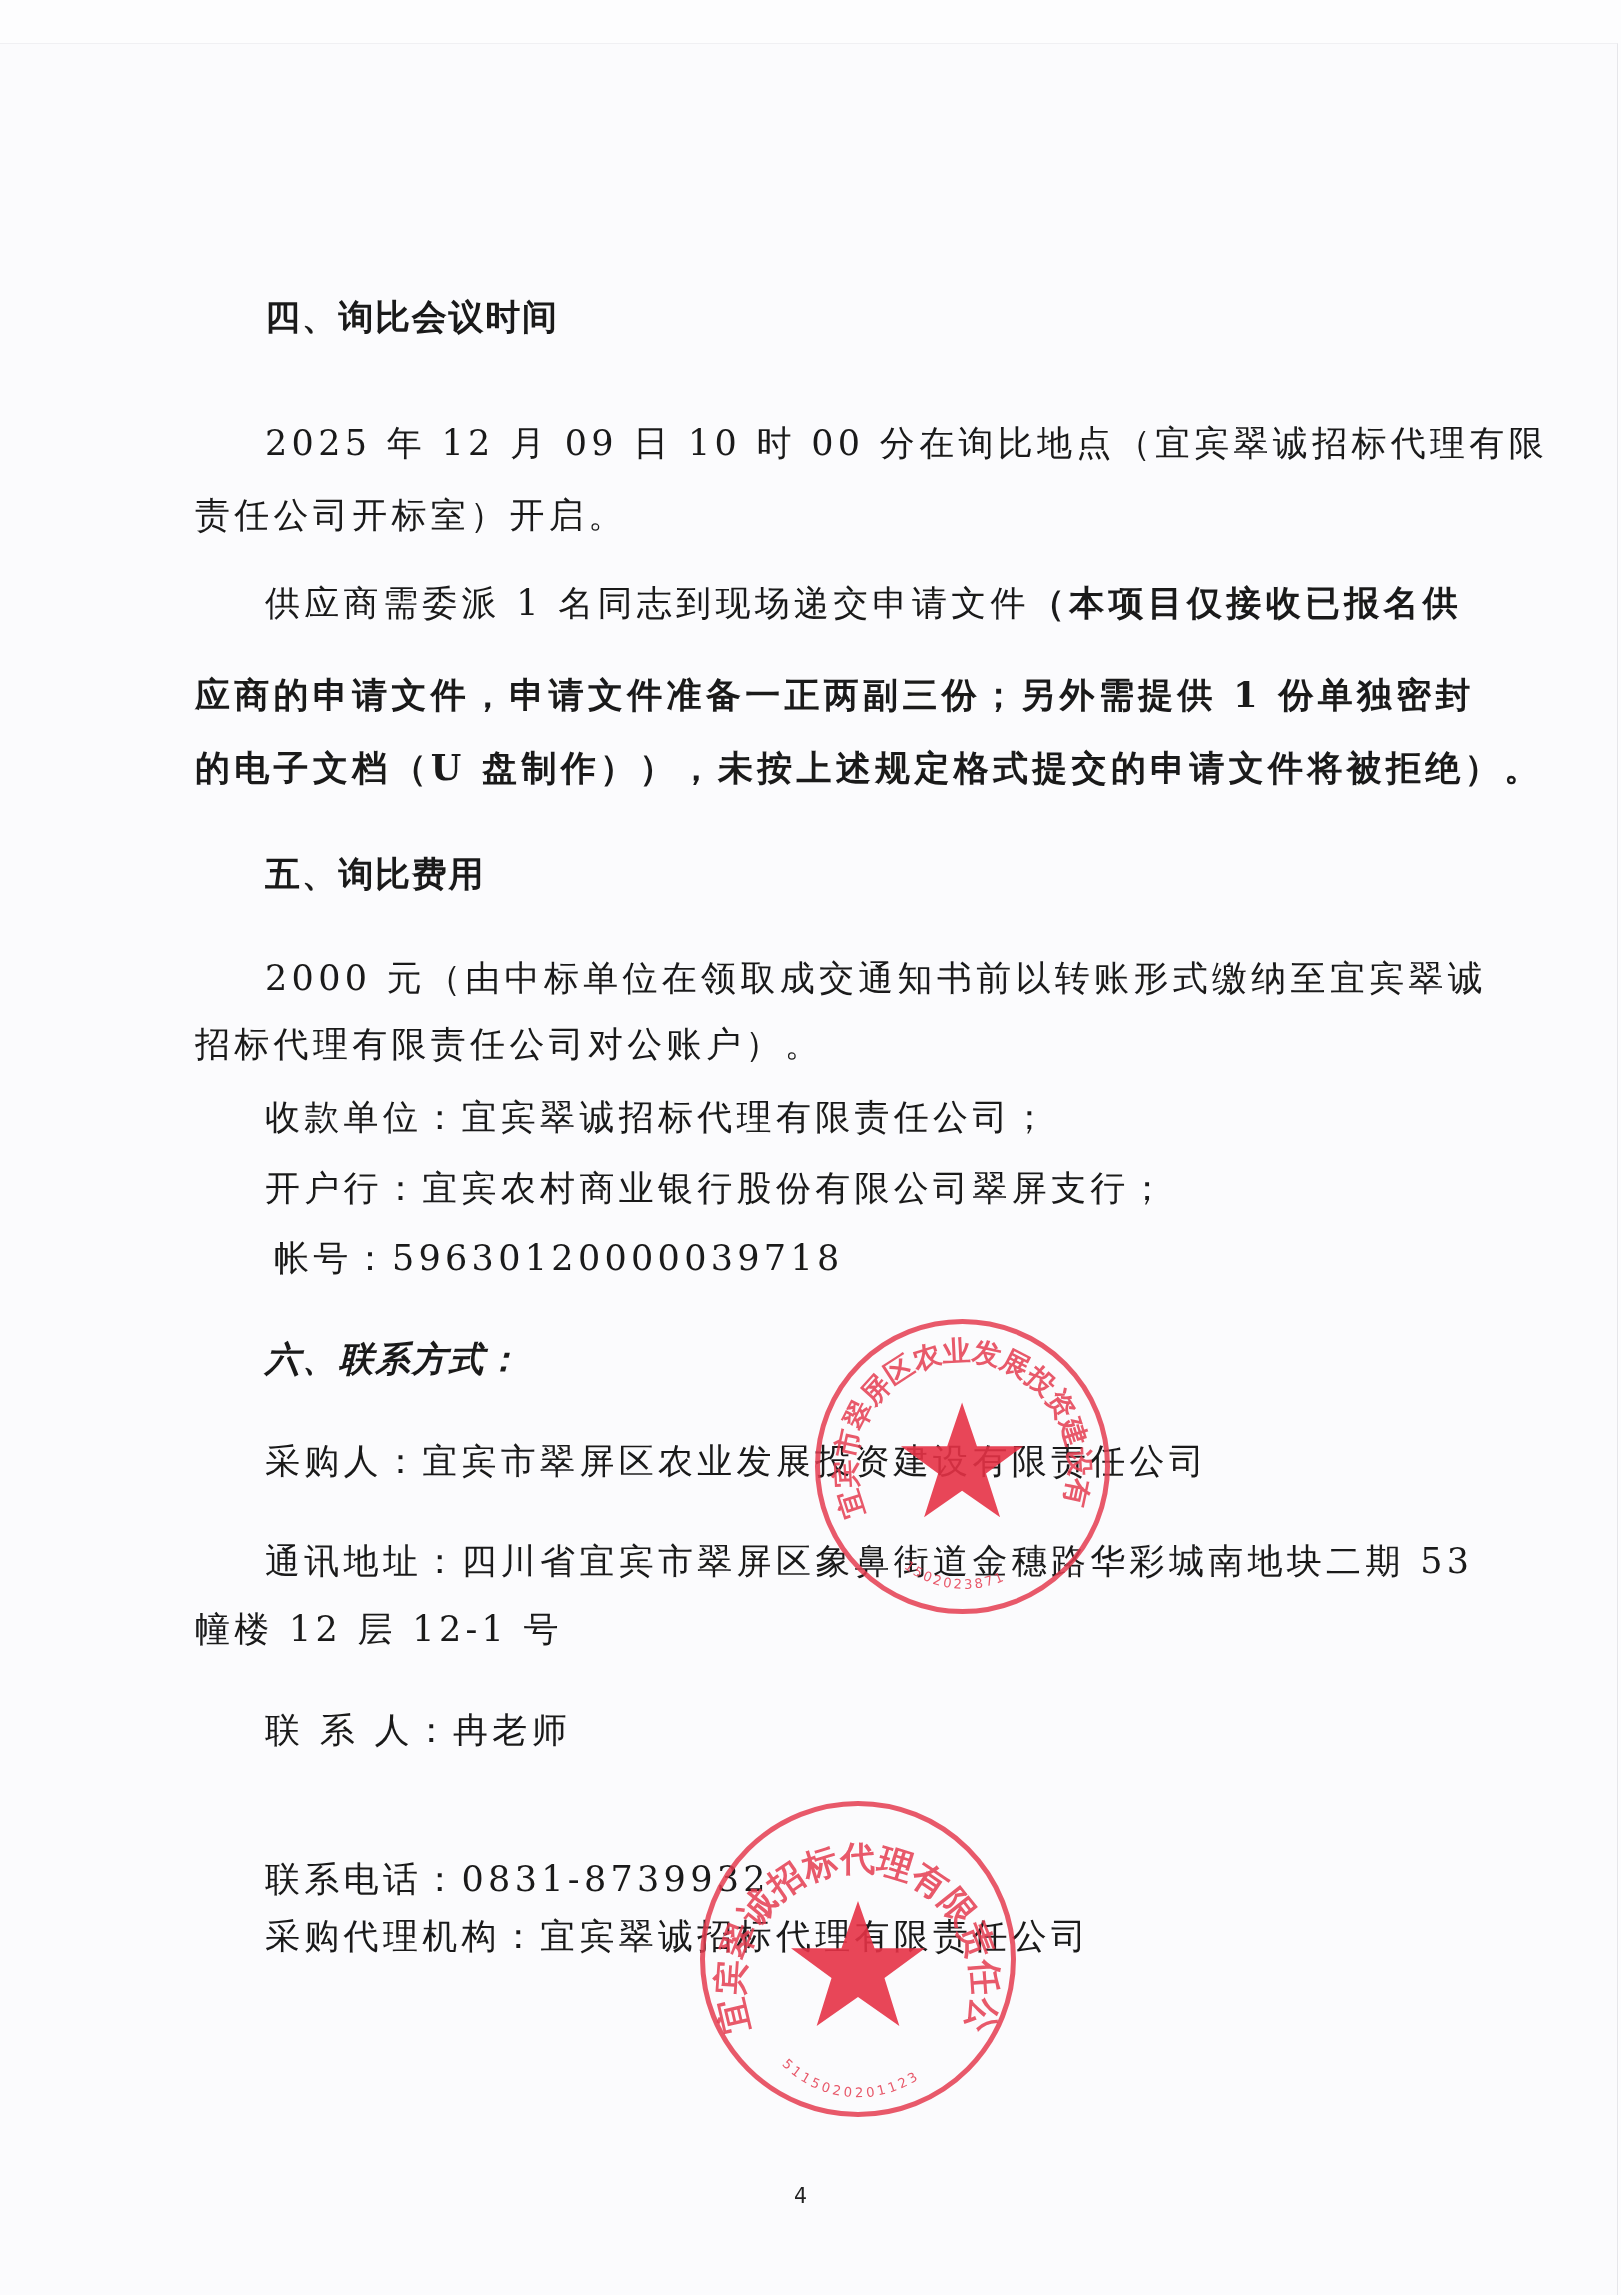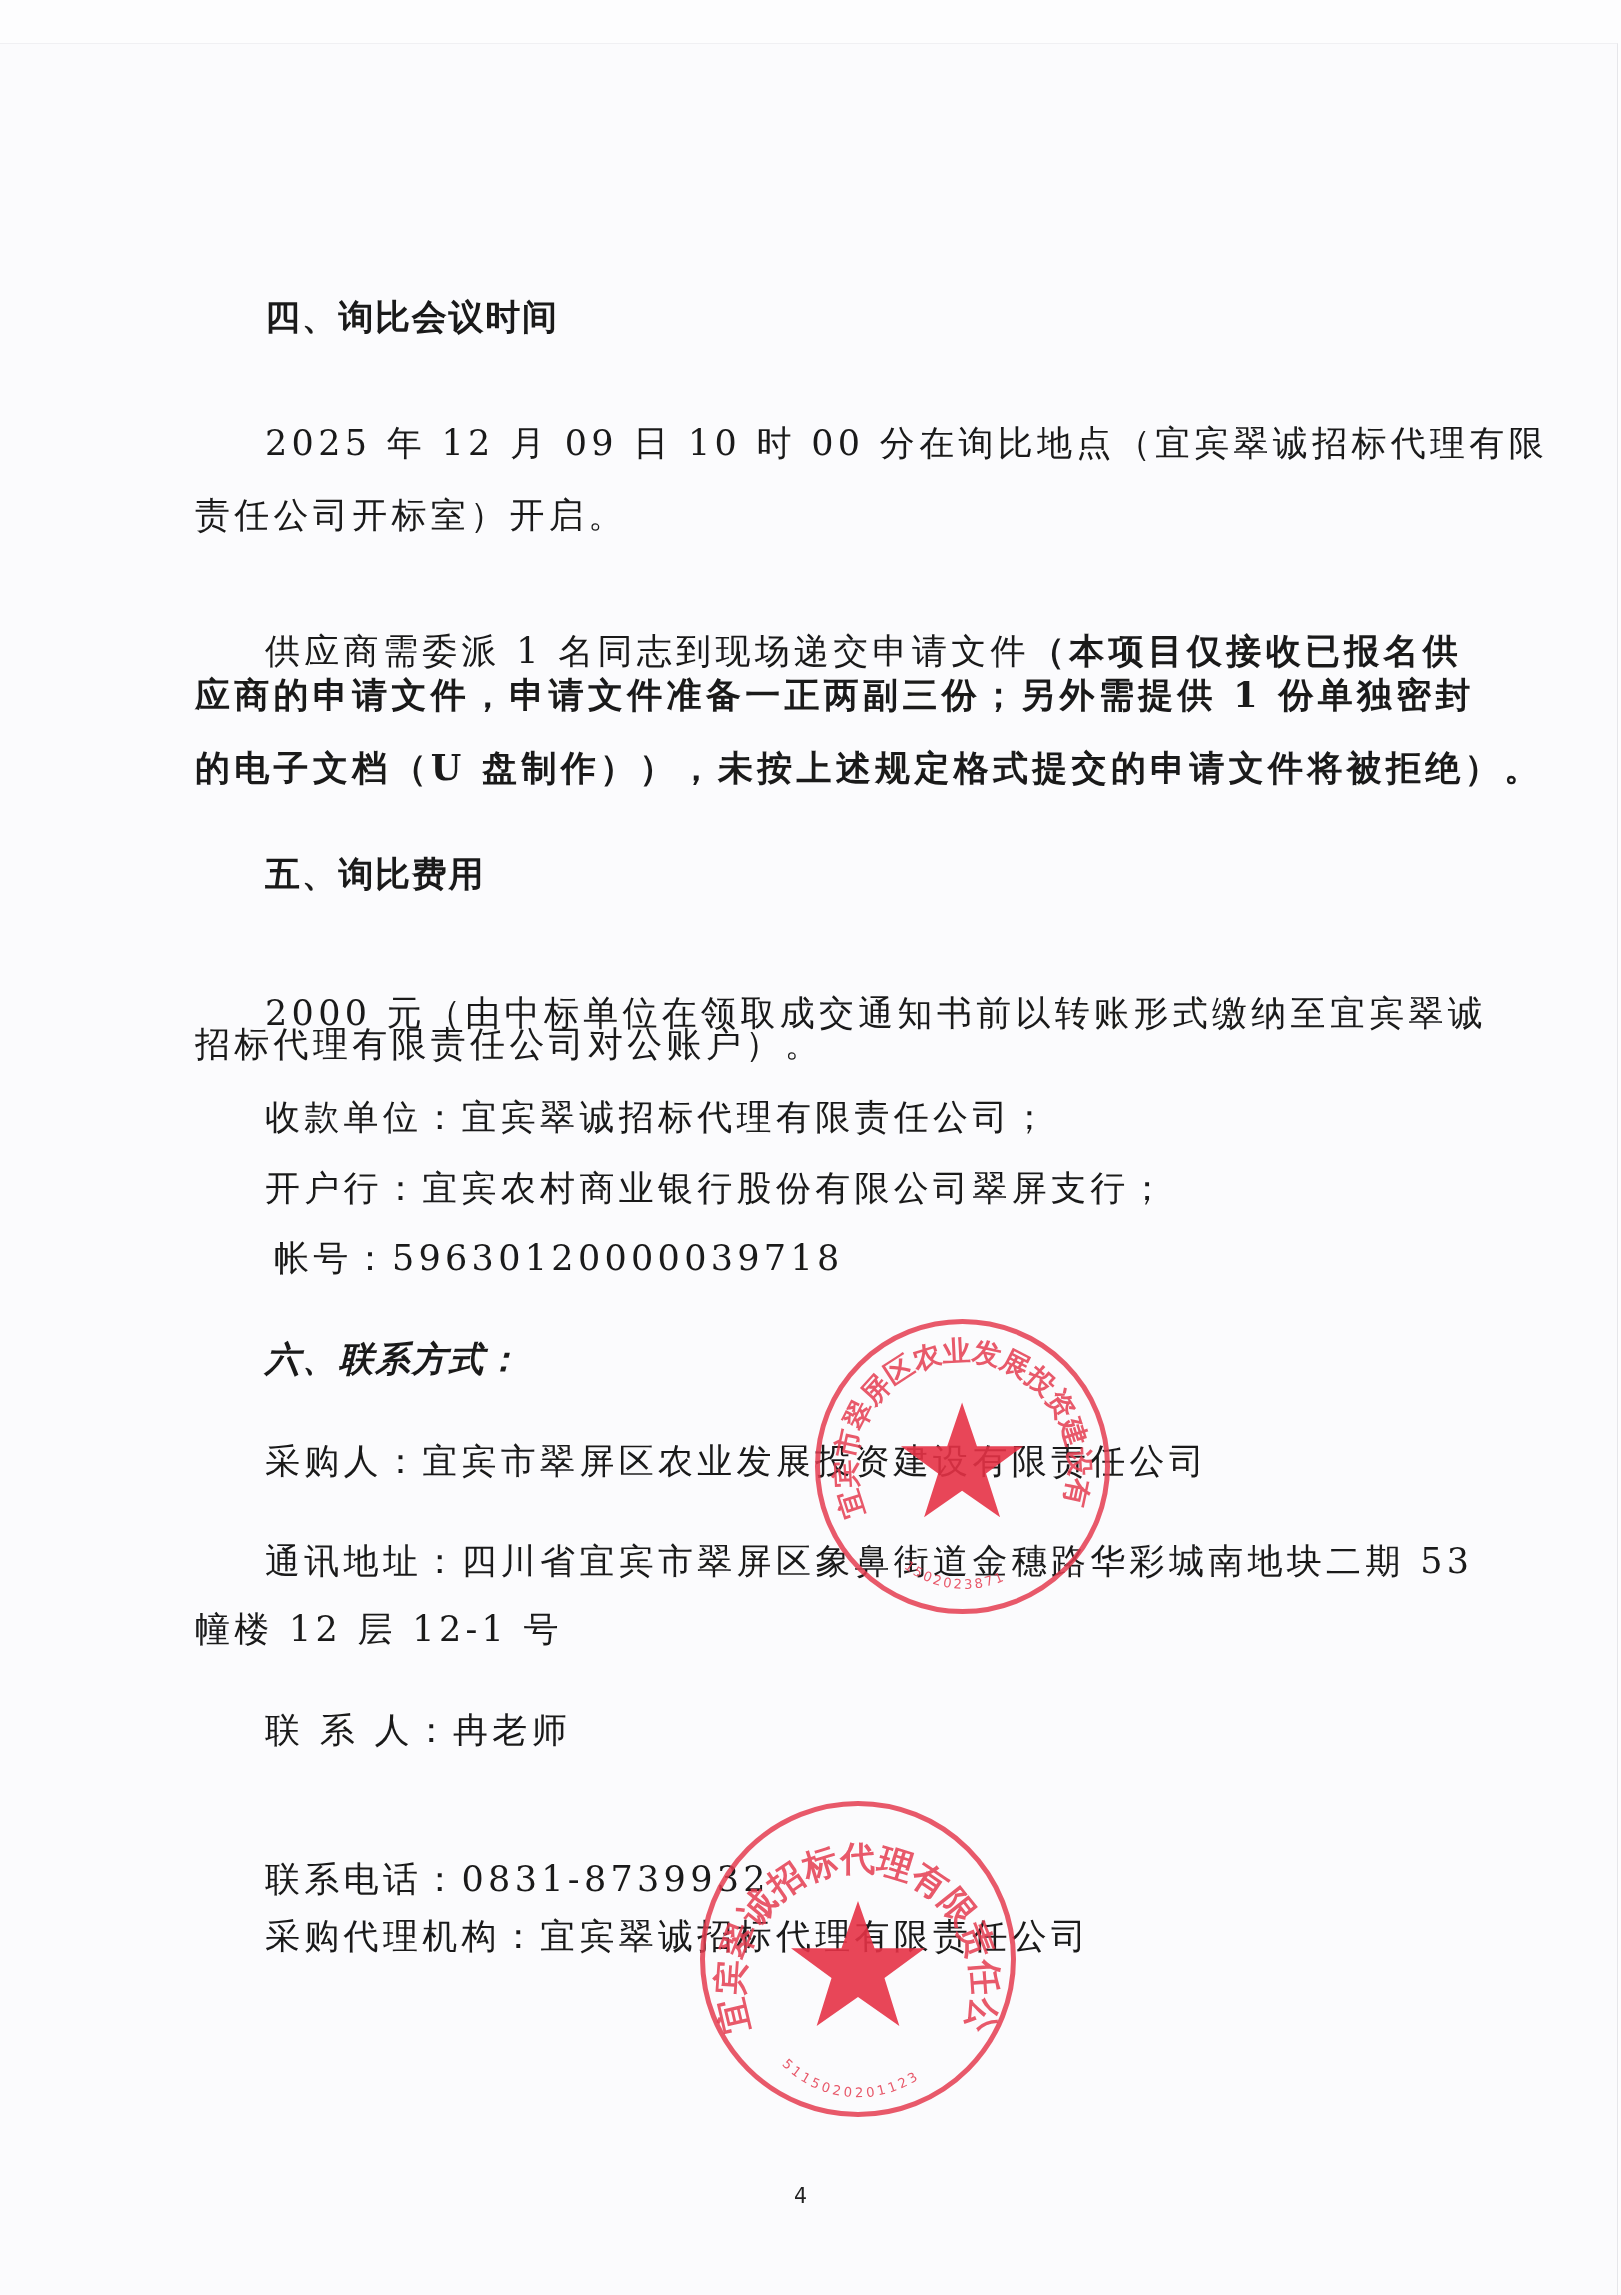--- a/index.html
+++ b/index.html
@@ -92,31 +92,31 @@
 <body>
 
 <div class="page">
   <div class="page-edge"></div>
 
   <div class="line heading" style="left:265px; top:297px;">四、询比会议时间</div>
 
   <div class="line justify" style="left:265px; top:423px; width:1152px;">2025 年 12 月 09 日 10 时 00 分在询比地点（宜宾翠诚招标代理有限</div>
   <div class="line" style="left:195px; top:495px;">责任公司开标室）开启。</div>
 
-  <div class="line" style="left:265px; top:630px;">
+  <div class="line" style="left:265px; top:582px;">
     <span>供应商需委派 1 名同志到现场递交申请文件</span><span class="bold">（本项目仅接收已报名供</span>
   </div>
   <div class="line bold" style="left:195px; top:674px;">应商的申请文件，申请文件准备一正两副三份；另外需提供 1 份单独密封</div>
   <div class="line" style="left:195px; top:747px;">
     <span class="bold">的电子文档（U 盘制作））</span><span class="bold">，未按上述规定格式提交的申请文件将被拒绝）。</span>
   </div>
 
   <div class="line heading" style="left:265px; top:854px;">五、询比费用</div>
 
-  <div class="line" style="left:265px; top:993px;">2000 元（由中标单位在领取成交通知书前以转账形式缴纳至宜宾翠诚</div>
+  <div class="line" style="left:265px; top:958px;">2000 元（由中标单位在领取成交通知书前以转账形式缴纳至宜宾翠诚</div>
   <div class="line" style="left:195px; top:1024px;">招标代理有限责任公司对公账户）。</div>
 
   <div class="line" style="left:265px; top:1097px;">
     <span>收款单位：</span><span>宜宾翠诚招标代理有限责任公司；</span>
   </div>
   <div class="line" style="left:265px; top:1168px;">
     <span>开户行：</span><span>宜宾农村商业银行股份有限公司翠屏支行；</span>
   </div>
   <div class="line" style="left:274px; top:1238px;">
     <span>帐号：</span><span>5963012000003971​8</span>

